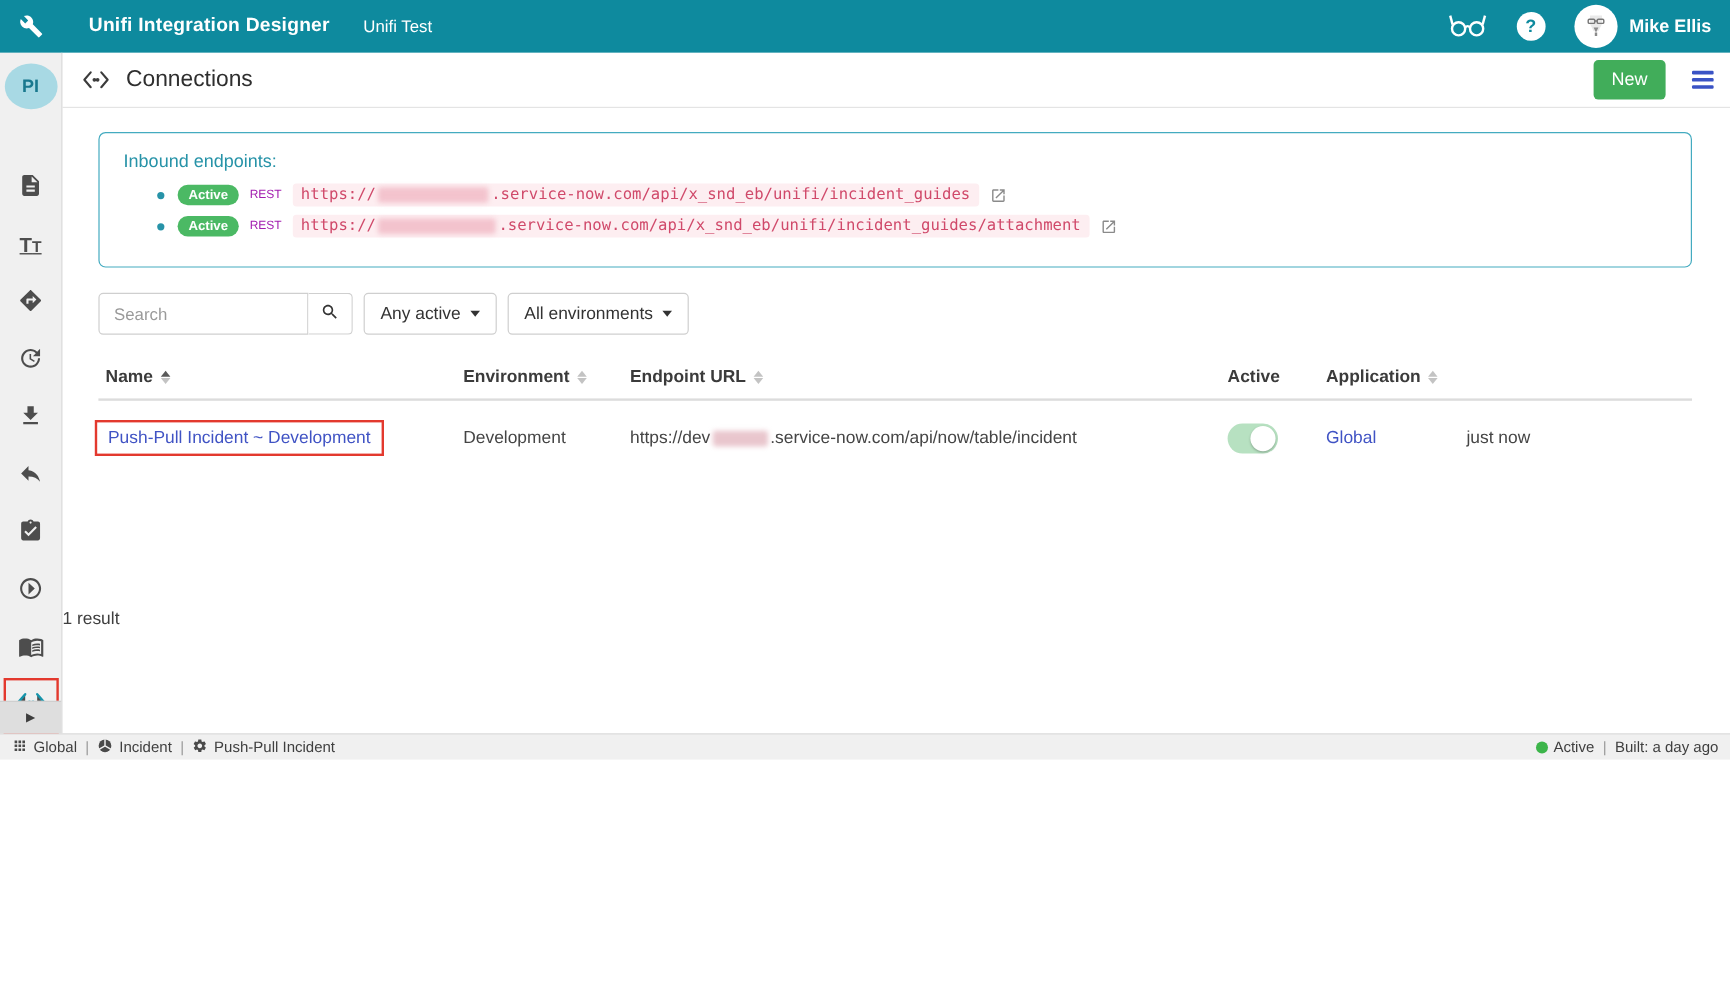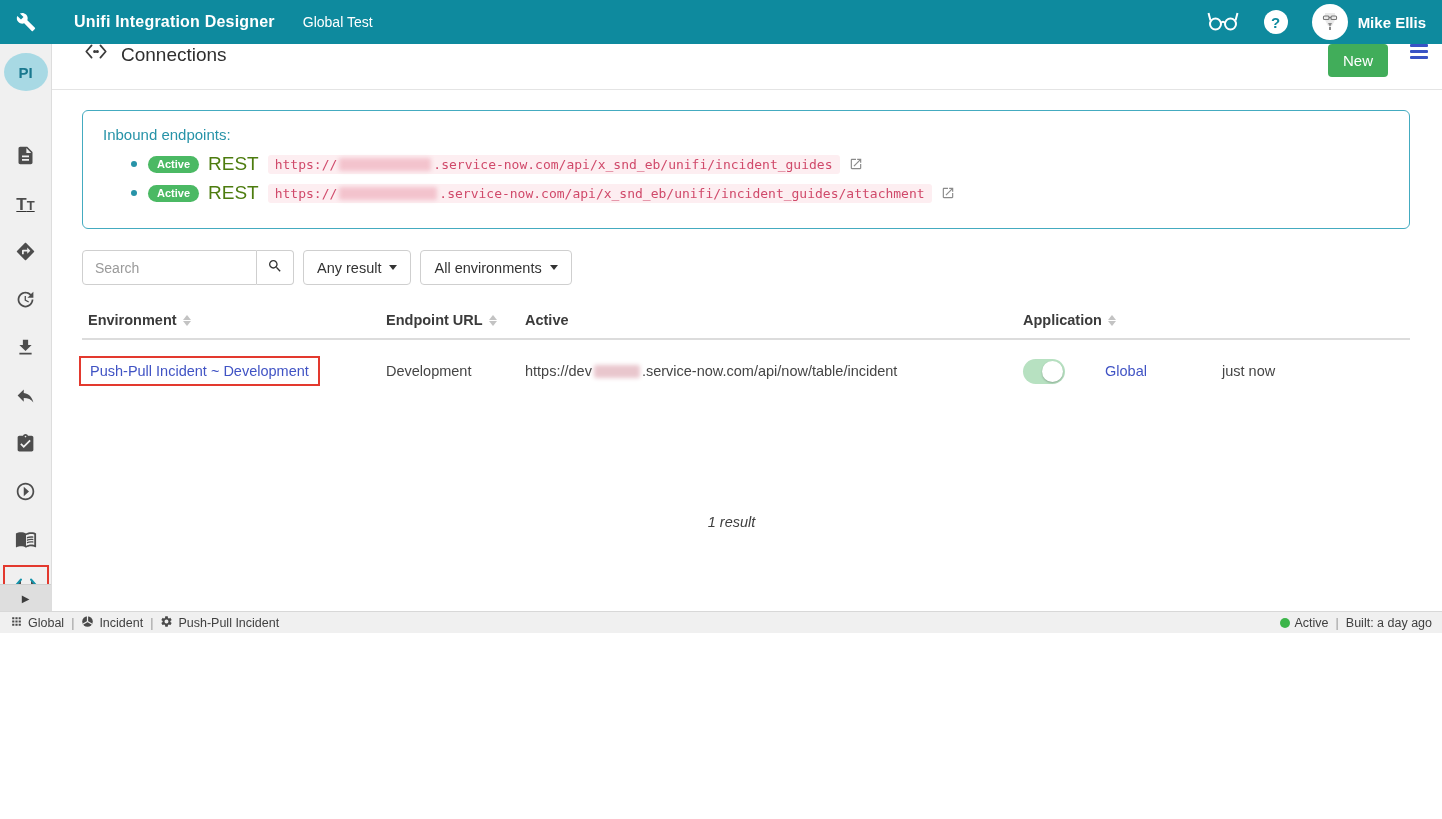--- a/index.html
+++ b/index.html
@@ -33,39 +33,39 @@
   .tt-big { font-size:17px; } .tt-small { font-size:13px; }
   .side-item.active-conn { border:2px solid #e3392e; height:46px; width:46px; }
   .side-item.active-conn svg { stroke:#1594ab; }
   .side-collapse { position:absolute; bottom:0; left:0; width:51px; height:27px; background:#dedede;
                    border-top:1px solid #cfcfcf; display:flex; align-items:center; justify-content:center;
                    cursor:pointer; color:#3d3d3d; font-size:10px; }
 
   .content { flex:1; background:#fff; }
 
   
-  .page-header { height:46px; display:flex; align-items:flex-start; padding:0 14px 0 32px;
+  .page-header { height:46px; display:flex; align-items:center; padding:0 14px 0 16px;
                  border-bottom:1px solid #e4e4e4; }
   .conn-glyph { margin-right:13px; display:flex; align-items:center; }
   .page-title { font-size:19px; font-weight:500; color:#2f2f2f; }
   .header-spacer { flex:1; }
   .btn-new { background:#41ad5a; color:#fff; border:none; border-radius:4px; font-size:15px;
              padding:8px 15px; cursor:pointer; font-family:inherit; }
   .hamburger { margin-left:22px; display:flex; flex-direction:column; gap:3px; cursor:pointer; }
   .hamburger span { width:18px; height:3px; background:#3a53c5; border-radius:1px; }
 
   
   .panel { margin:20px 32px 0 30px; border:1px solid #44abc0; border-radius:6px; padding:15px 20px 17px; }
   .panel-title { color:#2793a8; font-size:15px; }
   .panel-list { list-style:none; margin-top:10px; }
   .panel-list li { display:flex; align-items:center; margin:7px 0 7px 28px; gap:9px; }
   .bullet { width:6px; height:6px; border-radius:50%; background:#2793a8; margin-right:2px; }
   .badge-active { background:#4bb964; color:#fff; font-size:11px; font-weight:bold;
                   padding:2.5px 9px; border-radius:9px; }
-  .proto { color:#4d7c0f; font-size:19px; }
+  .proto { color:#a21caf; font-size:10px; }
   .code { font-family:"DejaVu Sans Mono","Liberation Mono",monospace; font-size:13px; color:#d0496a;
           background:#fdeef1; padding:2px 7px; border-radius:3px; display:inline-flex; align-items:center; }
   .redact { display:inline-block; height:13px; background:#f3c3cd; border-radius:2px;
             filter:blur(2px); margin:0 2px; vertical-align:middle; }
   .redact-lg { width:92px; } .redact-xl { width:98px; } .redact-sm { width:46px; background:#e9c6cd; }
   .ext-link { display:flex; align-items:center; cursor:pointer; }
 
   
   .filters { margin:21px 30px 0; display:flex; align-items:stretch; height:35px; }
   .search-input { width:175px; border:1px solid #cfcfcf; border-radius:4px 0 0 4px; padding:0 12px;
@@ -89,42 +89,42 @@
   .sort i { width:0; height:0; border-left:4px solid transparent; border-right:4px solid transparent; }
   .sort .up { border-bottom:5px solid #c3c3c3; } .sort .down { border-top:5px solid #c3c3c3; }
   .sort.asc .up { border-bottom-color:#5a5a5a; }
   .trow > div { padding:16px 0; font-size:14.5px; color:#454545; display:flex; align-items:center; }
   .row-link-box { border:2px solid #e3392e; padding:5px 9px; margin-left:-9px; }
   a.link { color:#4053c4; text-decoration:none; font-size:14.5px; cursor:pointer; }
   .toggle { width:42px; height:25px; border-radius:13px; background:#b7e1c1; position:relative; cursor:pointer; }
   .toggle .knob { position:absolute; top:2px; right:2px; width:21px; height:21px; border-radius:50%;
                   background:#fff; box-shadow:0 1px 2px rgba(0,0,0,.25); }
   .cell-url { color:#454545; }
-  .result-count { text-align:center; padding-right:31px; margin-top:112px; font-size:14.5px; color:#3f3f3f;font-style:italic; }
+  .result-count { text-align:left; padding-right:31px; margin-top:112px; font-size:14.5px; color:#3f3f3f; }
 
   
   .statusbar { height:22px; background:#f0f0f0; border-top:1px solid #d8d8d8; display:flex;
                align-items:center; font-size:12.5px; color:#3f3f3f; padding:0 10px; }
   .sb-left, .sb-right { display:flex; align-items:center; gap:7px; }
   .sb-right { margin-left:auto; }
   .sb-sep { color:#9a9a9a; }
   .sb-item { display:flex; align-items:center; gap:5px; cursor:pointer; }
   .sb-dot { width:10px; height:10px; border-radius:50%; background:#3cb54a; }
 </style>
 </head>
 <body>
 
 <div class="topbar">
   <div class="topbar-wrench">
     <svg width="20" height="20" viewBox="0 0 24 24" fill="#fff">
         <path d="M22.7 19l-9.1-9.1c.9-2.3.4-5-1.5-6.9-2-2-5-2.4-7.4-1.3L9 6 6 9 1.6 4.7C.4 7.1.9 10.1 2.9 12.1c1.9 1.9 4.6 2.4 6.9 1.5l9.1 9.1c.4.4 1 .4 1.4 0l2.3-2.3c.5-.4.5-1.1.1-1.4z"></path>
       </svg>
   </div>
   <div class="topbar-title">Unifi Integration Designer</div>
-  <div class="topbar-subtitle">Global Test</div>
+  <div class="topbar-subtitle">Unifi Test</div>
   <div class="topbar-right">
     <span>
       <svg width="34" height="26" viewBox="0 0 34 26" fill="none" stroke="#fff" stroke-width="2">
         <circle cx="9.5" cy="17" r="5.5"></circle>
           <circle cx="24.5" cy="17" r="5.5"></circle>
         <path d="M15 16 q2-2.5 4 0"></path>
           <path d="M4.5 13.5 L2.5 6"></path>
           <path d="M29.5 13.5 L31.5 6"></path>
       </svg>
     </span>
@@ -265,31 +265,38 @@
     </div>
 
     <div class="filters">
       <input class="search-input" type="text" placeholder="Search" style="">
       <button class="search-btn">
         <span><svg width="16" height="16" viewBox="0 0 24 24" fill="#333">
               <path d="M15.5 14h-.79l-.28-.27C15.41 12.59 16 11.11 16 9.5 16 5.91 13.09 3 9.5 3S3 5.91 3 9.5 5.91 16 9.5 16c1.61 0 3.09-.59 4.23-1.57l.27.28v.79l5 4.99L20.49 19l-4.99-5zm-6 0C7.01 14 5 11.99 5 9.5S7.01 5 9.5 5 14 7.01 14 9.5 11.99 14 9.5 14z"></path>
             </svg></span>
       </button>
       <button class="drop-btn">
-        <span>Any result</span>
+        <span>Any active</span>
           <span class="caret"></span>
       </button>
       <button class="drop-btn">
         <span>All environments</span>
           <span class="caret"></span>
       </button>
     </div>
 
     <div class="table">
       <div class="tgrid thead">
+        <div>
+            <span>Name</span>
+            <span class="sort asc">
+              <i class="up"></i>
+              <i class="down"></i>
+            </span>
+          </div>
         <div>
             <span>Environment</span>
             <span class="sort">
               <i class="up"></i>
               <i class="down"></i>
             </span>
           </div>
         <div>
             <span>Endpoint URL</span>
             <span class="sort">

